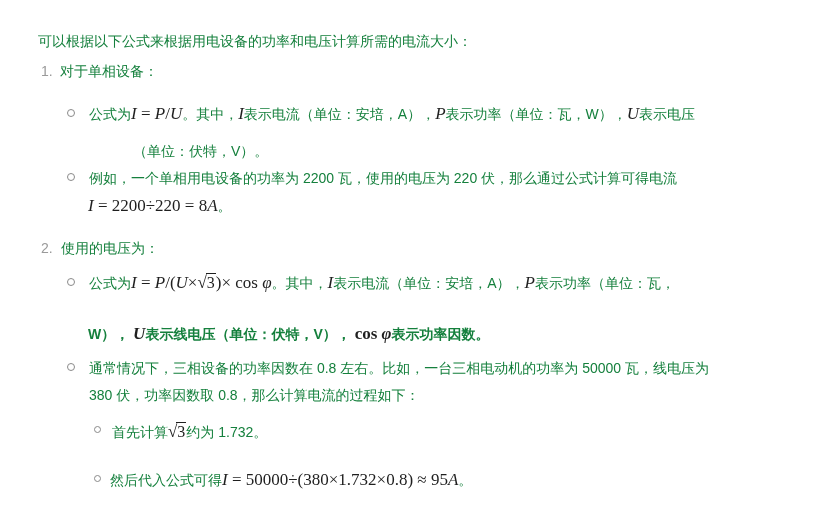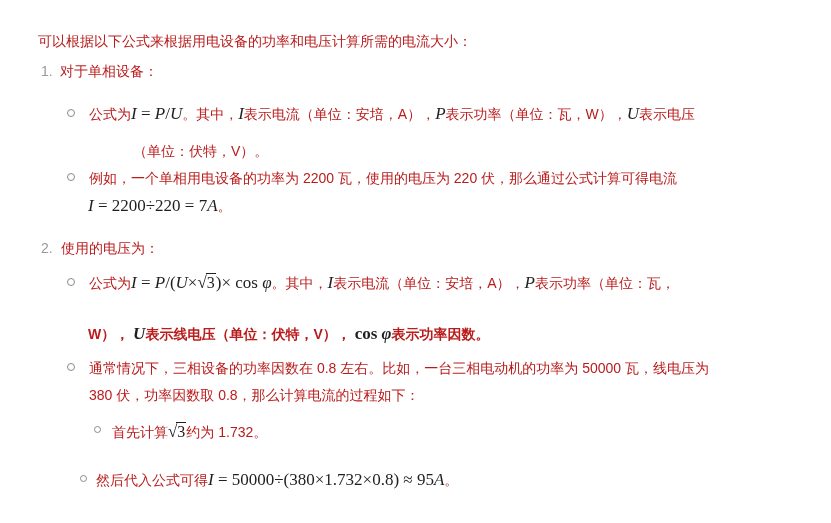--- a/index.html
+++ b/index.html
@@ -14,21 +14,21 @@
   .line {
     position: absolute;
     white-space: pre;
     line-height: 1;
     font-size: 14px;
     color: #3b3b3d;
   }
   .seg-t {
     font-family: "Liberation Sans", sans-serif;
     font-size: 14px;
-    color: #b91c1c;
+    color: #15803d;
   }
   .seg-v {
     font-family: "Liberation Serif", serif;
     font-style: italic;
     font-size: 17px;
     color: #1f1f1f;
   }
   .seg-m {
     font-family: "Liberation Serif", serif;
     font-style: normal;
@@ -75,29 +75,29 @@
   <div class="line" style="left:38px;  top:34px;"><span class="seg-t">可以根据以下公式来根据用电设备的功率和电压计算所需的电流大小：</span></div>
 
   <div class="line" style="left:60px;  top:64px;"><span class="num" style="left:-19px;">1.</span><span class="seg-t">对于单相设备：</span></div>
 
   <div class="line" style="left:89px;  top:105px;"><span class="ring" style="left:-22px; top:4px;"></span><span class="seg-t">公式为</span><span class="seg-v">I</span><span class="seg-m"> = </span><span class="seg-v">P</span><span class="seg-m">/</span><span class="seg-v">U</span><span class="seg-t">。其中，</span><span class="seg-v">I</span><span class="seg-t">表示电流（单位：安培，A），</span><span class="seg-v">P</span><span class="seg-t">表示功率（单位：瓦，W），</span><span class="seg-v">U</span><span class="seg-t">表示电压</span></div>
 
   <div class="line" style="left:89px;  top:144px;margin-left:44px;"><span class="seg-t">（单位：伏特，V）。</span></div>
 
   <div class="line" style="left:89px;  top:171px;"><span class="ring" style="left:-22px; top:2px;"></span><span class="seg-t">例如，一个单相用电设备的功率为 2200 瓦，使用的电压为 220 伏，那么通过公式计算可得电流</span></div>
 
-  <div class="line" style="left:88px;  top:197px;"><span class="seg-v">I</span><span class="seg-m"> = 2200÷220 = 7</span><span class="seg-v">A</span><span class="seg-t">。</span></div>
+  <div class="line" style="left:88px;  top:197px;"><span class="seg-v">I</span><span class="seg-m"> = 2200÷220 = 8</span><span class="seg-v">A</span><span class="seg-t">。</span></div>
 
   <div class="line" style="left:61px;  top:241px;"><span class="num" style="left:-20px;">2.</span><span class="seg-t">使用的电压为：</span></div>
 
   <div class="line" style="left:89px;  top:273px;"><span class="ring" style="left:-22px; top:5px;"></span><span class="seg-t">公式为</span><span class="seg-v">I</span><span class="seg-m"> = </span><span class="seg-v">P</span><span class="seg-m">/(</span><span class="seg-v">U</span><span class="seg-m">×</span><span class="seg-r"><span class="sqrt-sym">√</span><span class="sqrt-body">3</span></span><span class="seg-m">)× cos </span><span class="seg-v">φ</span><span class="seg-t">。其中，</span><span class="seg-v">I</span><span class="seg-t">表示电流（单位：安培，A），</span><span class="seg-v">P</span><span class="seg-t">表示功率（单位：瓦，</span></div>
 
   <div class="line" style="left:88px;  top:325px;font-weight:bold;"><span class="seg-t">W）， </span><span class="seg-v">U</span><span class="seg-t">表示线电压（单位：伏特，V）， </span><span class="seg-m">cos </span><span class="seg-v">φ</span><span class="seg-t">表示功率因数。</span></div>
 
   <div class="line" style="left:89px;  top:361px;"><span class="ring" style="left:-22px; top:2px;"></span><span class="seg-t">通常情况下，三相设备的功率因数在 0.8 左右。比如，一台三相电动机的功率为 50000 瓦，线电压为</span></div>
 
   <div class="line" style="left:89px;  top:388px;text-align:center;"><span class="seg-t">380 伏，功率因数取 0.8，那么计算电流的过程如下：</span></div>
 
   <div class="line" style="left:112px; top:422px;"><span class="ring sm" style="left:-18px; top:4px;"></span><span class="seg-t">首先计算</span><span class="seg-r"><span class="sqrt-sym">√</span><span class="sqrt-body">3</span></span><span class="seg-t">约为 1.732。</span></div>
 
-  <div class="line" style="left:96px; top:471px;"><span class="ring sm" style="left:-16px; top:4px;"></span><span class="seg-t">然后代入公式可得</span><span class="seg-v">I</span><span class="seg-m"> = 50000÷(380×1.732×0.8) ≈ 95</span><span class="seg-v">A</span><span class="seg-t">。</span></div>
+  <div class="line" style="left:110px; top:471px;"><span class="ring sm" style="left:-16px; top:4px;"></span><span class="seg-t">然后代入公式可得</span><span class="seg-v">I</span><span class="seg-m"> = 50000÷(380×1.732×0.8) ≈ 95</span><span class="seg-v">A</span><span class="seg-t">。</span></div>
 
 </div>
 
 </body></html>

